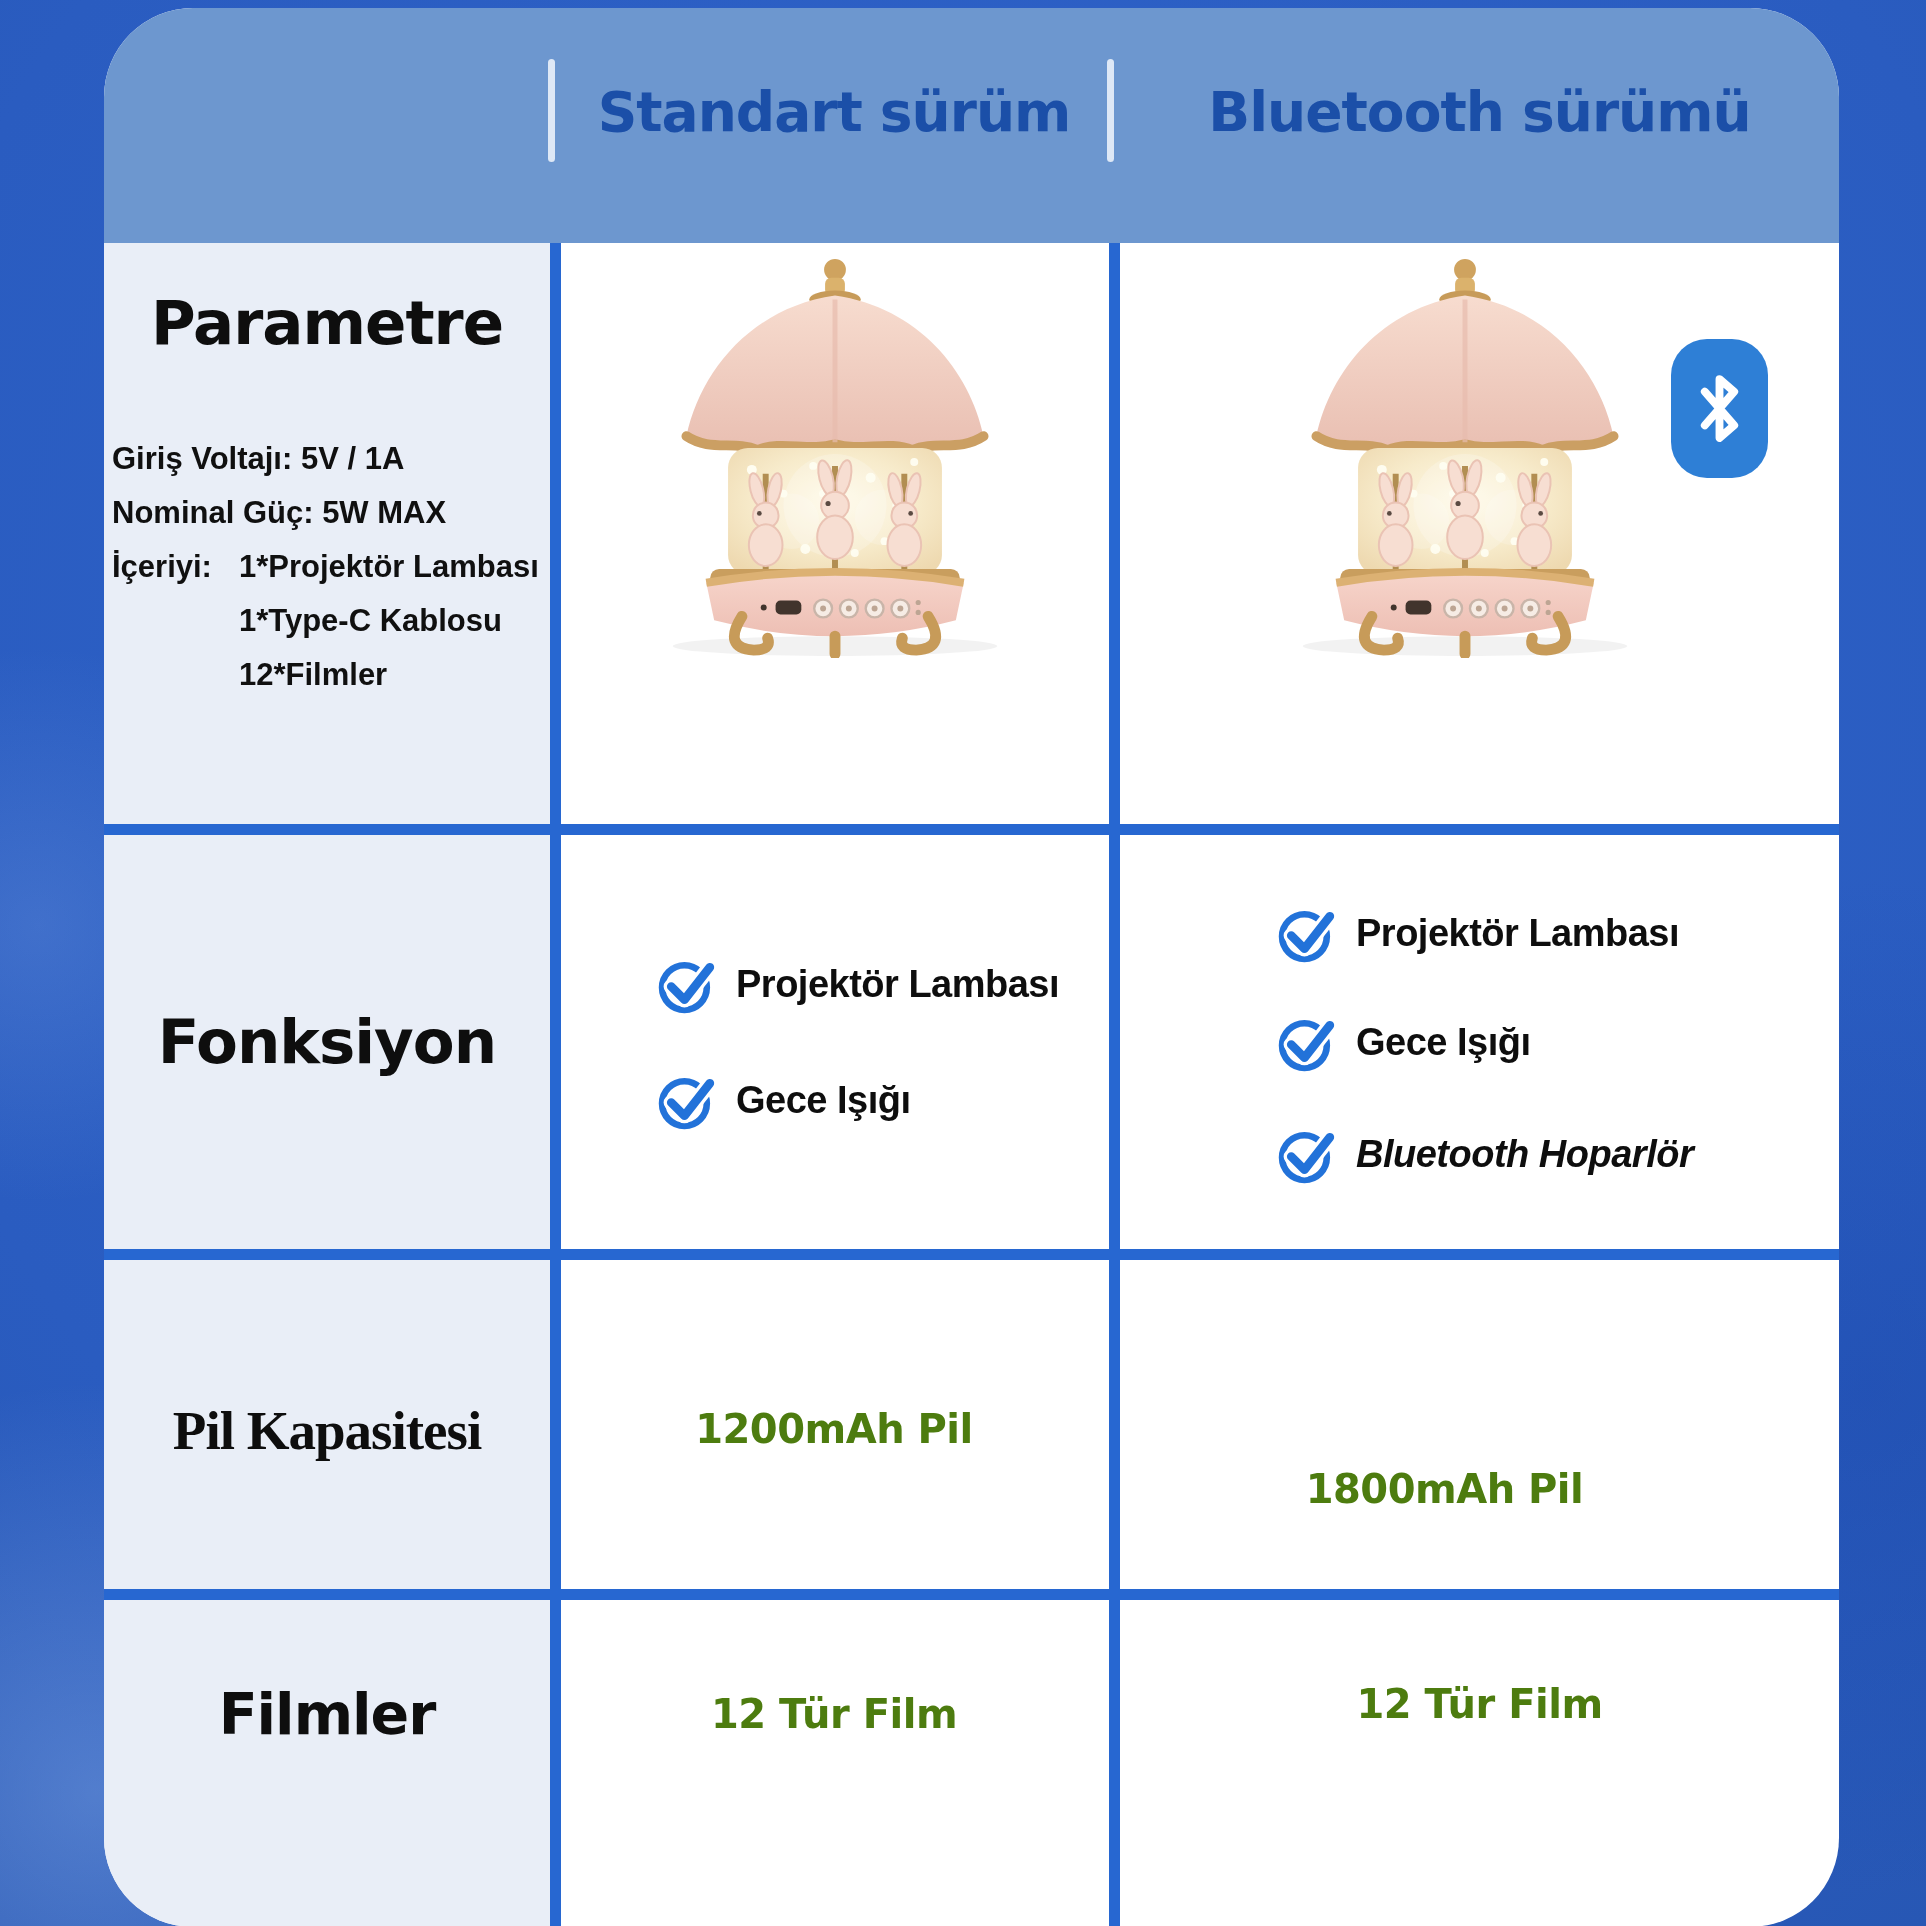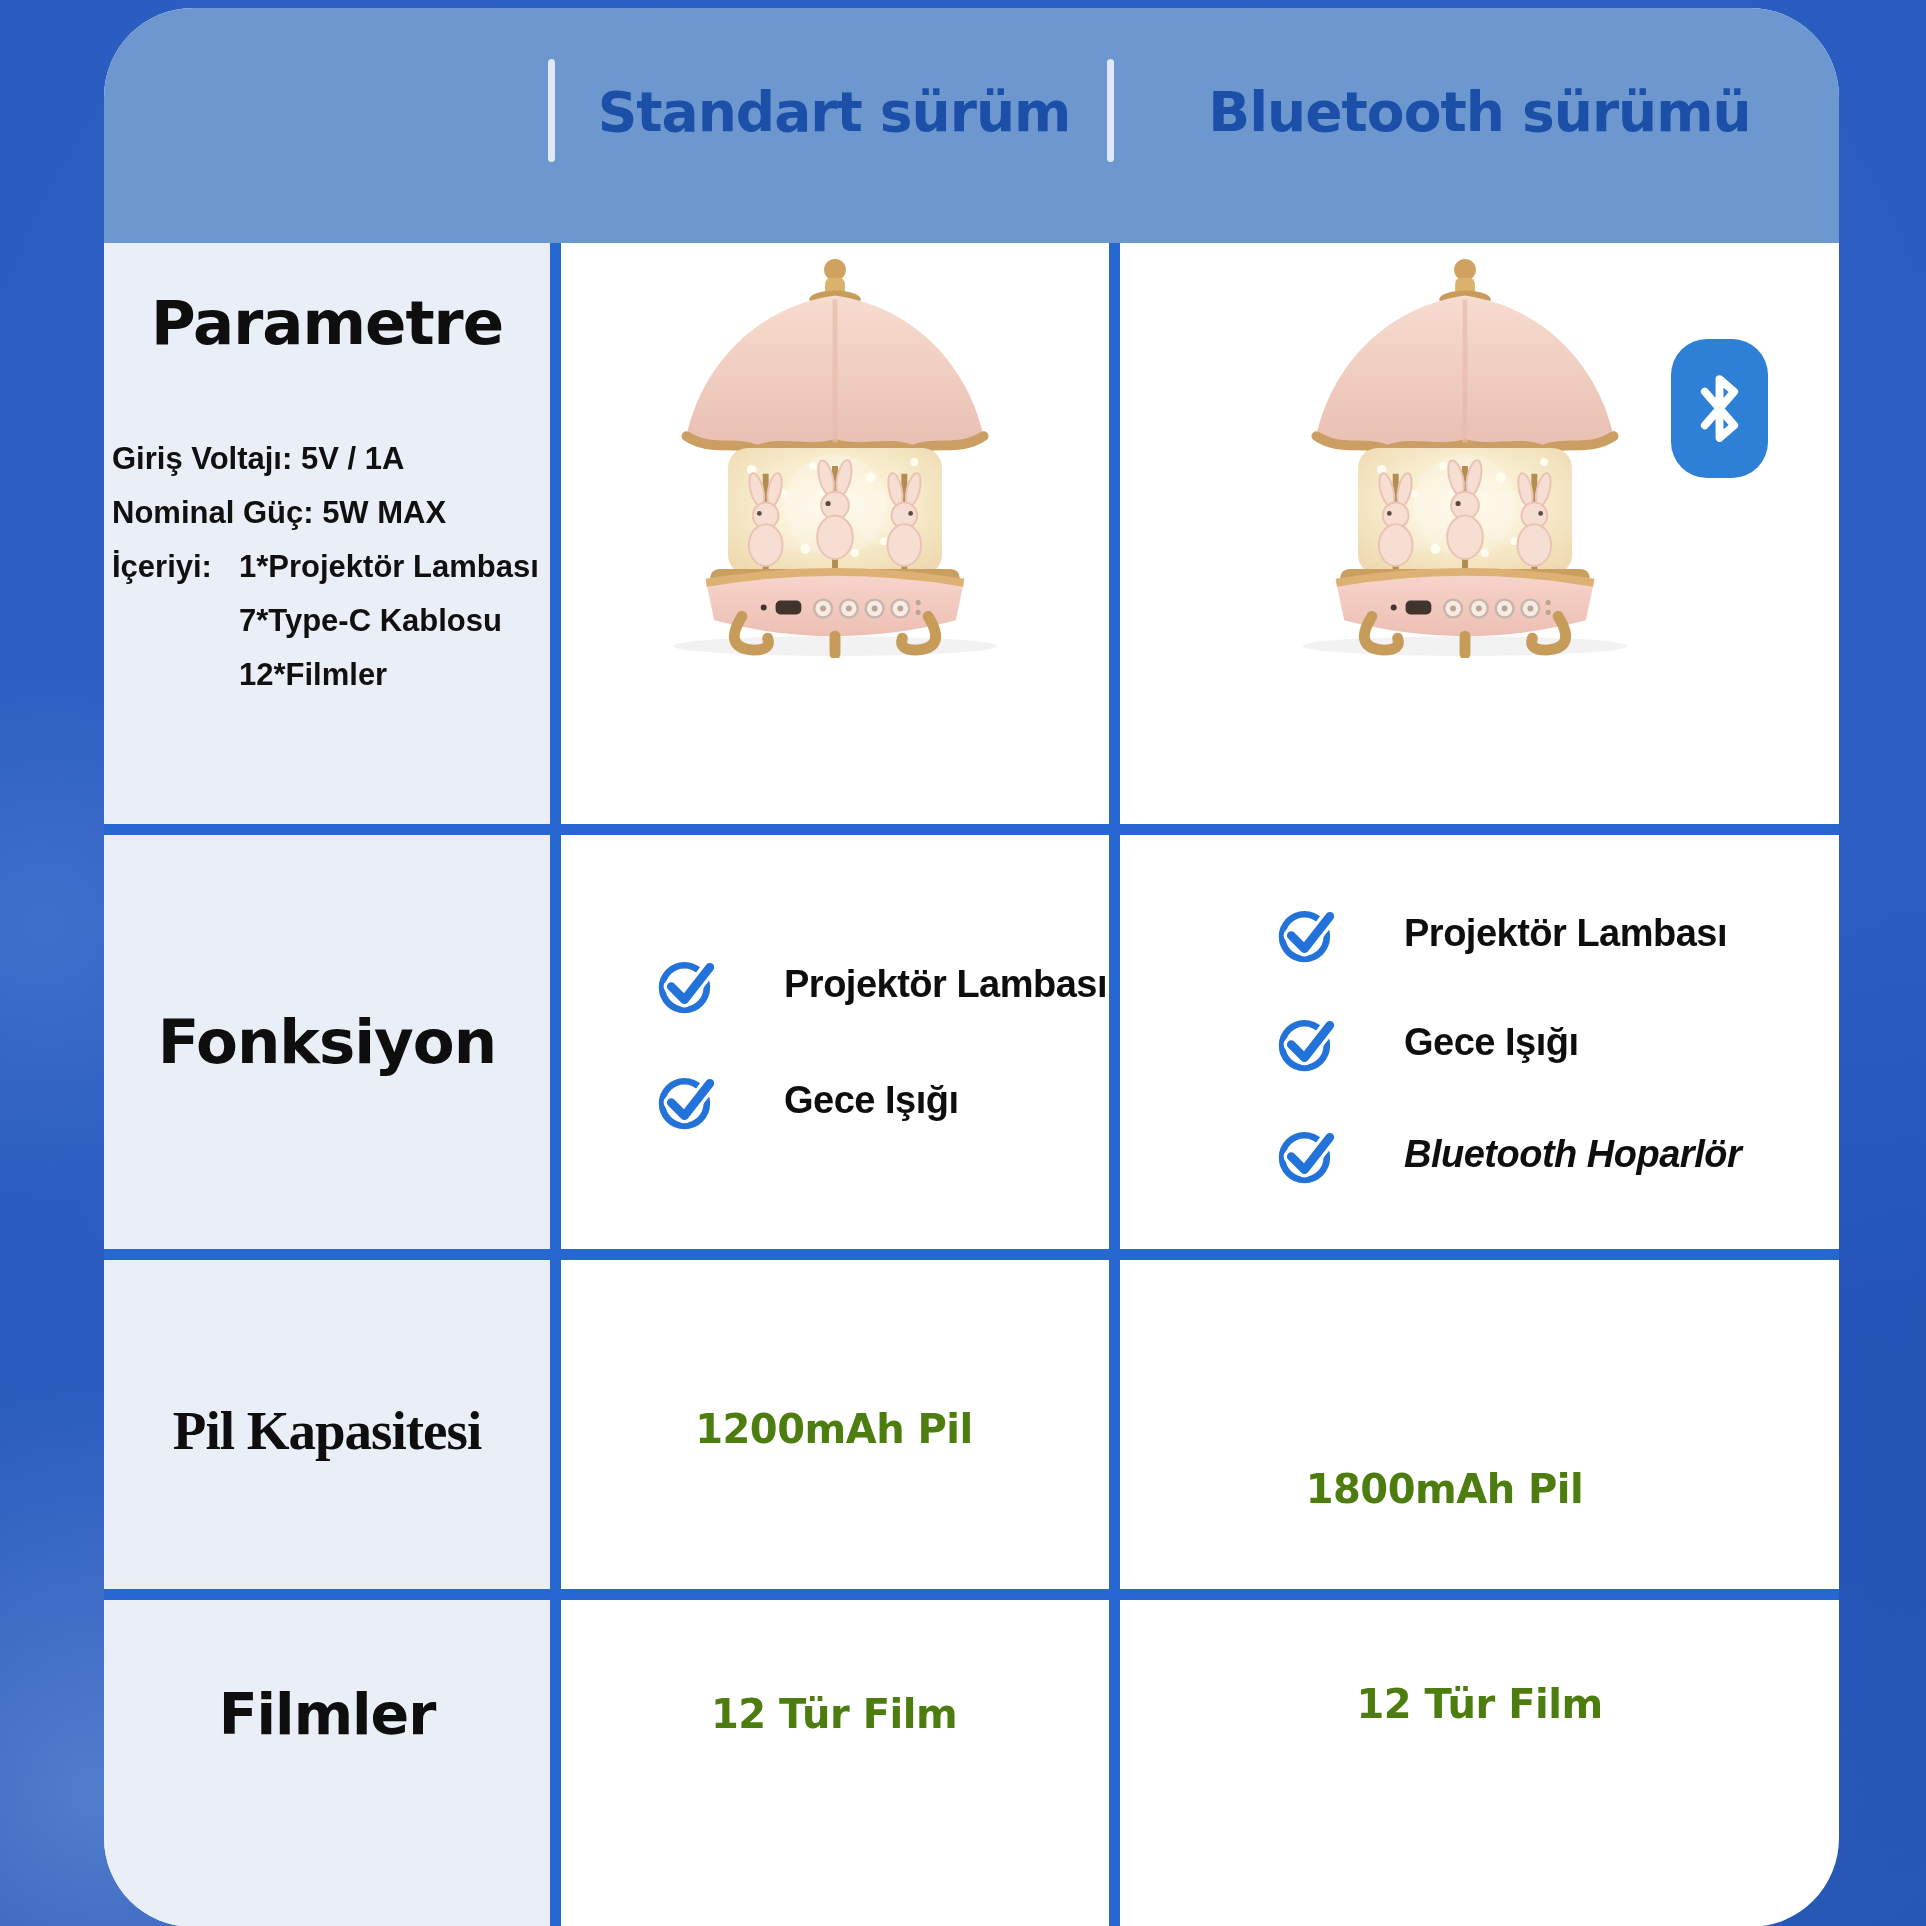--- a/index.html
+++ b/index.html
@@ -36,21 +36,21 @@
     font-family:"Liberation Sans",sans-serif;font-weight:700;font-size:31px;}
   .spec{height:54px;line-height:54px;white-space:nowrap;}
   .spec.indent{padding-left:127px;}
   .spec.split{position:relative;}
   .spec.split .lab{position:absolute;left:0;top:0;}
   .spec.split .val{padding-left:127px;display:inline-block;}
   .lamp{position:absolute;width:436px;height:406px;top:244px;}
   .lamp1{left:513px;} .lamp2{left:1143px;}
   .bt-badge{position:absolute;left:1567px;top:331px;width:97px;height:139px;
     background:#2e7fd6;border-radius:36px;display:flex;align-items:center;justify-content:center;}
-  .feat{position:absolute;display:flex;align-items:center;height:63px;gap:48px;}
+  .feat{position:absolute;display:flex;align-items:center;height:63px;}
   .feat svg{width:61px;height:61px;flex:0 0 61px;}
   .feat span{margin-left:17px;color:#0e0e0e;font-family:"Liberation Sans",sans-serif;
     font-weight:700;font-size:38px;white-space:nowrap;letter-spacing:-0.5px;}
   .c1f1{left:554px;top:945px;} .c1f2{left:554px;top:1061px;}
   .c2f1{left:1174px;top:894px;} .c2f2{left:1174px;top:1003px;} .c2f3{left:1174px;top:1115px;font-style:italic;}
   .cellval{position:absolute;text-align:center;color:#4d7c0f;font-weight:800;
     font-size:40px;white-space:nowrap;letter-spacing:-0.5px;}
   .pil1{left:456px;width:548px;top:1398px;}
   .pil2{left:1016px;width:649px;top:1458px;}
   .film1{left:456px;width:548px;top:1683px;}
@@ -175,21 +175,21 @@
     <div class="hdiv h3"></div>
 
     <div class="rowtitle t-parametre">Parametre</div>
     <div class="specs">
       <div class="spec">Giriş Voltajı: 5V / 1A</div>
       <div class="spec">Nominal Güç: 5W MAX</div>
       <div class="spec split">
         <span class="lab">İçeriyi:</span>
         <span class="val">1*Projektör Lambası</span>
       </div>
-      <div class="spec indent">7*Type-C Kablosu</div>
+      <div class="spec indent">1*Type-C Kablosu</div>
       <div class="spec indent">12*Filmler</div>
     </div>
 
     <svg class="lamp lamp1" viewBox="0 0 220 205">
       <use href="#lampSym"></use>
     </svg>
     <svg class="lamp lamp2" viewBox="0 0 220 205">
       <use href="#lampSym"></use>
     </svg>
     <div class="bt-badge">

